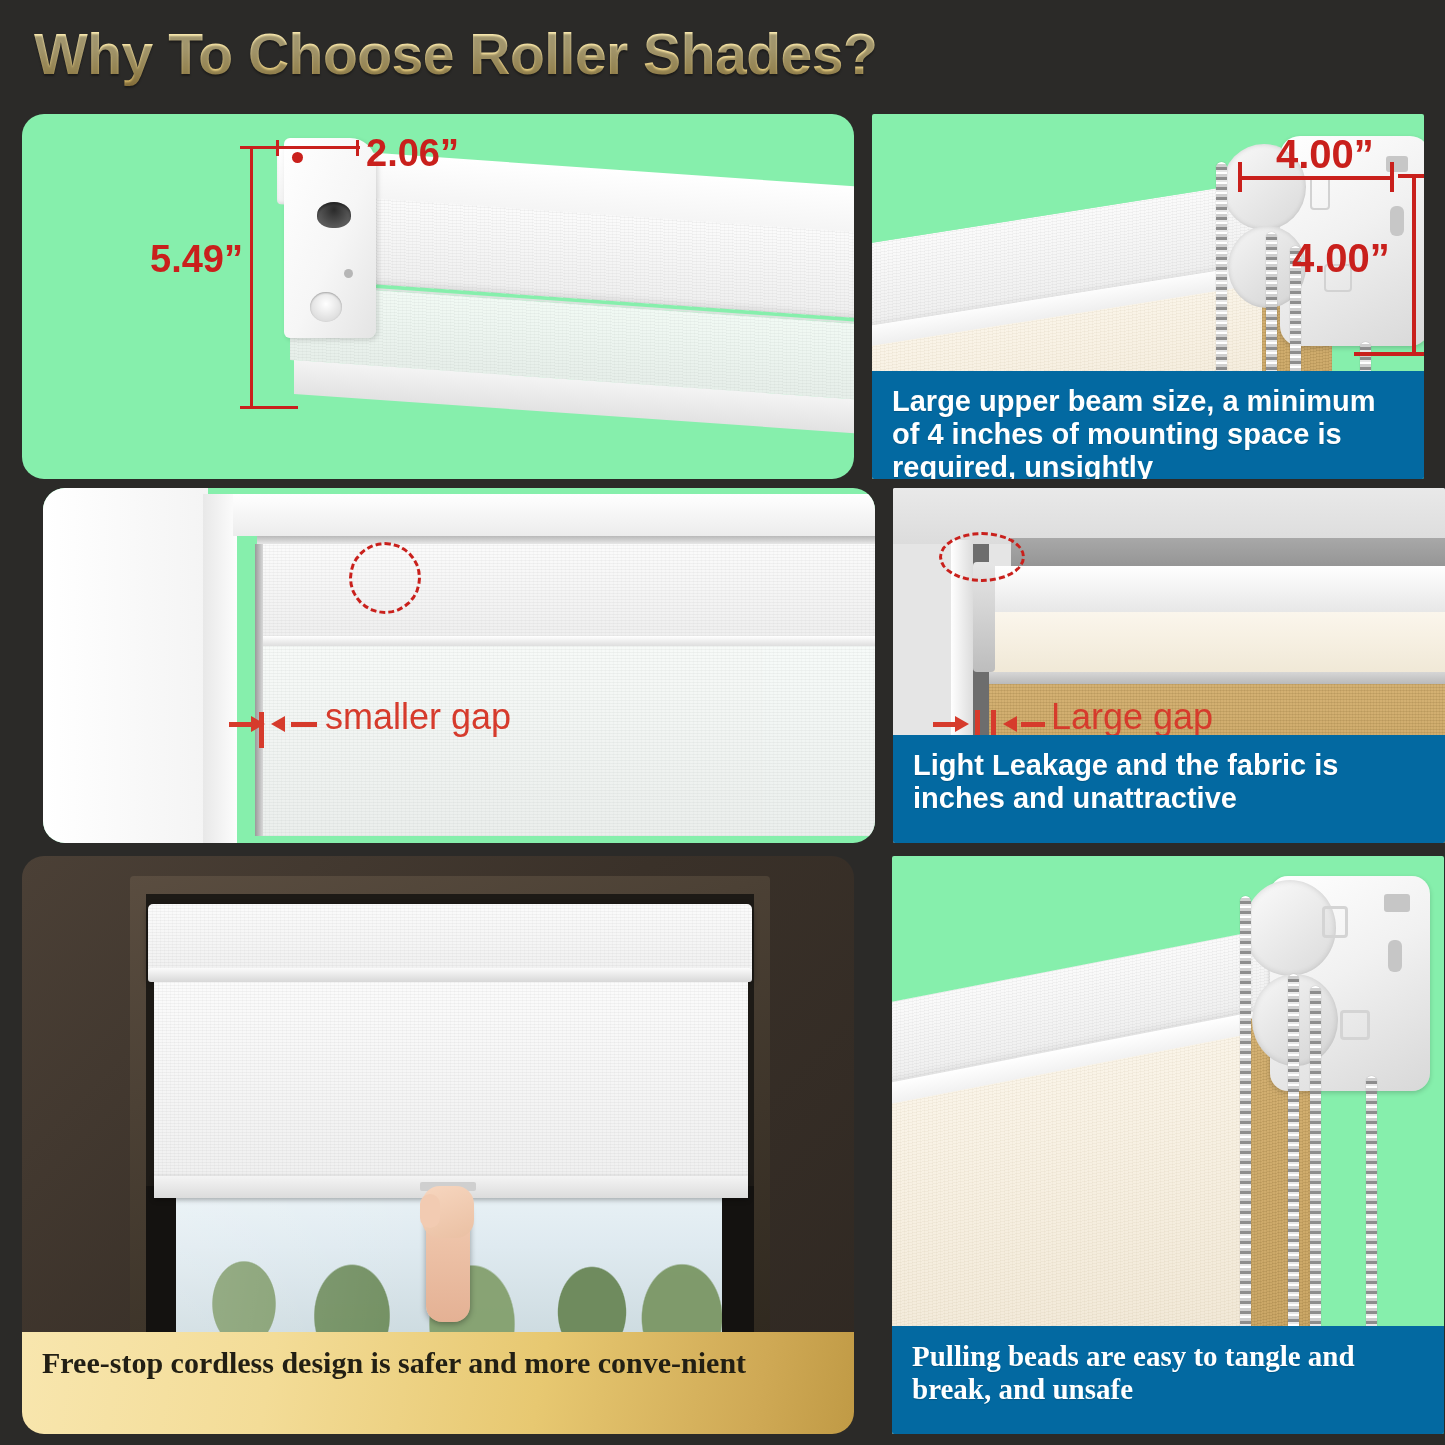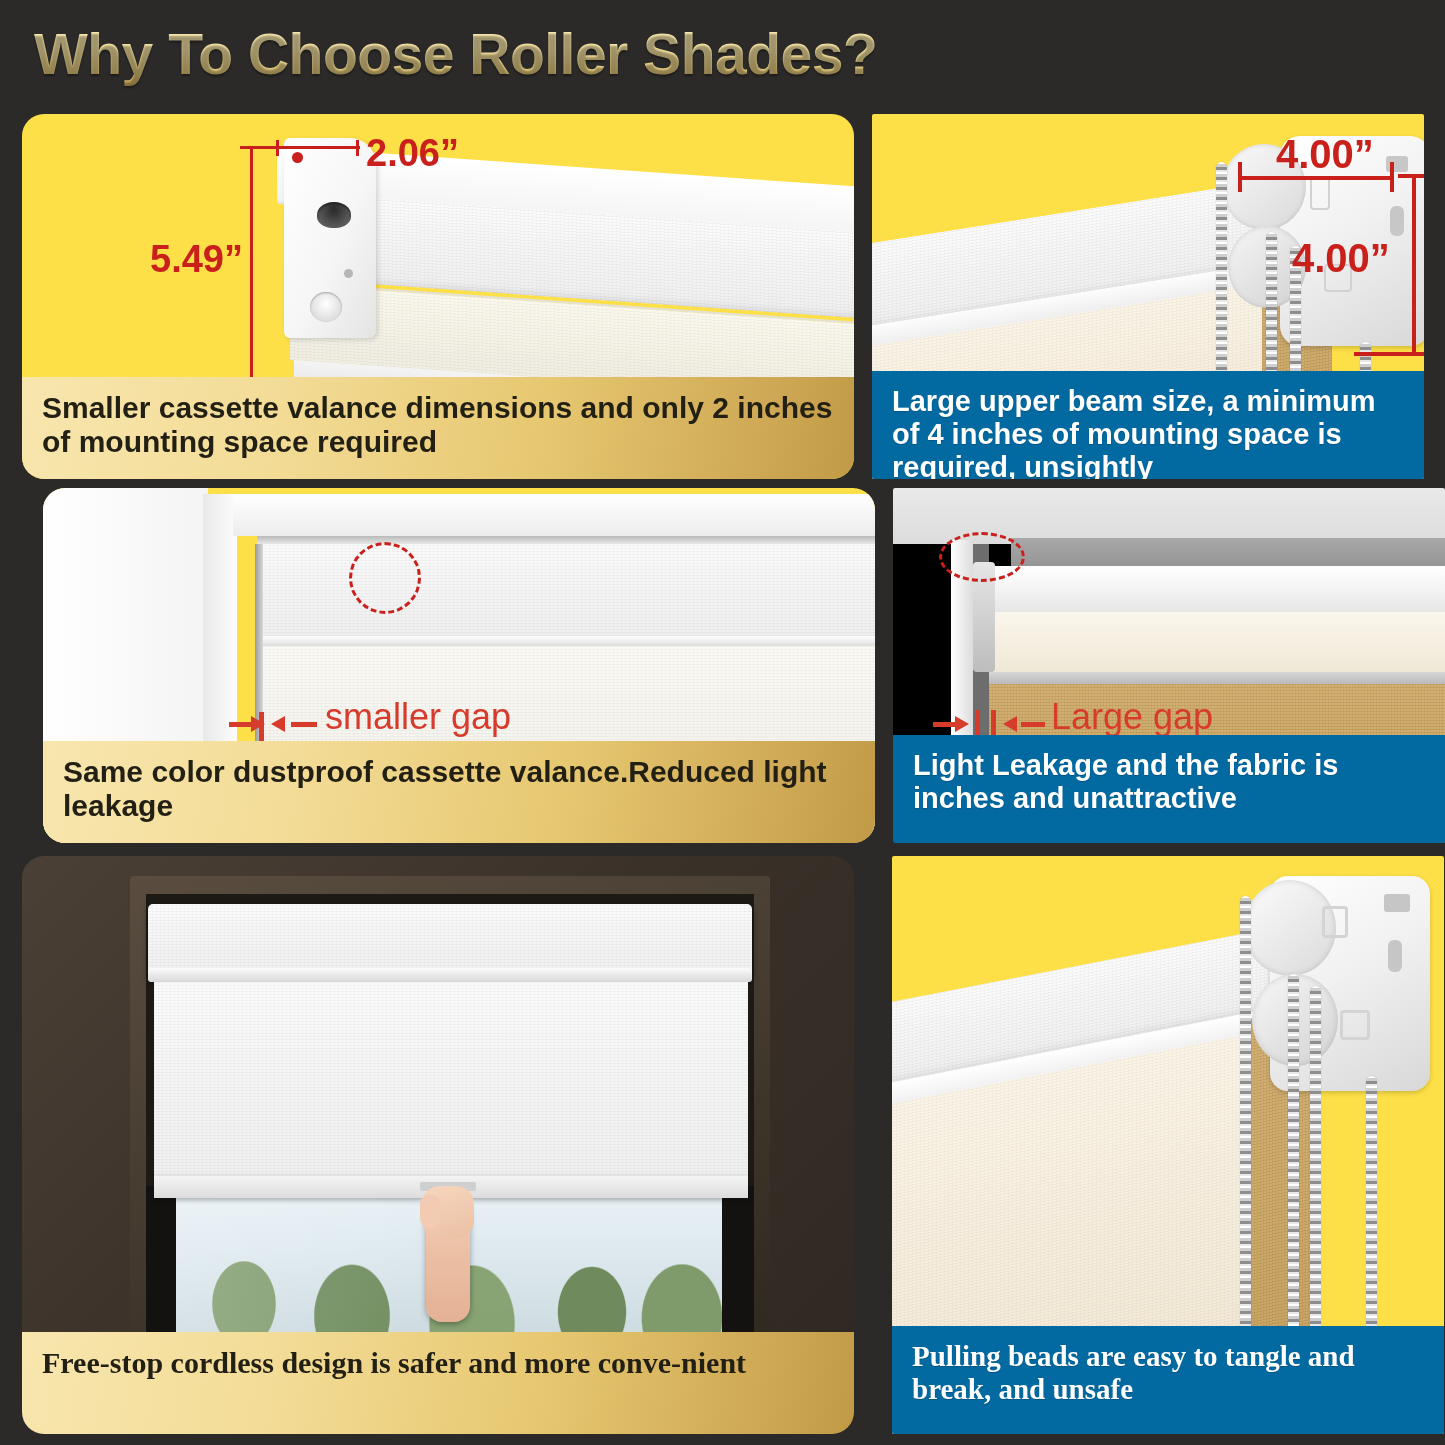--- a/index.html
+++ b/index.html
@@ -56,22 +56,22 @@
   .cap-gold{
     background:linear-gradient(100deg,#f8e6ae 0%,#f3dc97 30%,#e7c871 62%,#cfa955 88%,#c09a45 100%);
     color:#221f14; font-size:30px; height:102px;
   }
   .cap-gray{
     background:#0369a1; color:#ffffff; font-size:29px; height:108px;
     text-shadow:0 1px 1px rgba(0,0,0,0.18);
   }
 
   
-  .bg-white{ background:#fde047; }
-  .bg-lgray{ background:#000000; }
+  .bg-white{ background:#86efac; }
+  .bg-lgray{ background:#e5e5e5; }
 
   .fabric{
     background:
       repeating-linear-gradient(0deg, rgba(0,0,0,0.035) 0 1px, rgba(255,255,255,0) 1px 3px),
       repeating-linear-gradient(90deg, rgba(0,0,0,0.02) 0 1px, rgba(255,255,255,0) 1px 4px),
       linear-gradient(180deg,#fbfbfb,#efefef);
   }
   .fabric-cream{
     background:
       repeating-linear-gradient(0deg, rgba(120,95,40,0.05) 0 1px, rgba(255,255,255,0) 1px 3px),
@@ -156,21 +156,20 @@
       <div class="dim-line" style="left:334px;top:26px;width:3px;height:16px;"></div>
       <div class="dim-text" style="left:344px;top:18px;font-size:38px;">2.06”</div>
       <div style="position:absolute;left:270px;top:38px;width:11px;height:11px;border-radius:50%;
                   background:#c9201c;"></div>
 
       <div class="dim-line" style="left:228px;top:32px;width:3px;height:262px;"></div>
       <div class="dim-line" style="left:218px;top:292px;width:58px;height:3px;"></div>
       <div class="dim-line" style="left:218px;top:32px;width:48px;height:3px;"></div>
       <div class="dim-text" style="left:128px;top:124px;font-size:38px;">5.49”</div>
     </div>
-    <div class="cap cap-gold">Smaller cassette valance dimensions and only 2 inches of mounting space required</div>
   </div>
 
   <div class="panel right row1">
     <div class="photo bg-white">
 
       <div class="fabric" style="position:absolute;left:-20px;top:56px;width:480px;height:86px;
                   transform:skewY(-9deg);transform-origin:right top;border-radius:4px;
                   box-shadow:inset 0 -4px 7px rgba(0,0,0,.09);"></div>
       <div style="position:absolute;left:-20px;top:140px;width:470px;height:26px;
                   background:linear-gradient(180deg,#fdfdfd,#ebebeb);transform:skewY(-9deg);
@@ -231,21 +230,20 @@
 
       <div class="dim-line" style="left:216px;top:224px;width:5px;height:36px;background:#d63b2c;"></div>
       <div style="position:absolute;left:186px;top:234px;width:26px;height:5px;background:#d63b2c;"></div>
       <div style="position:absolute;left:208px;top:228px;width:0;height:0;
                   border-left:14px solid #d63b2c;border-top:8px solid transparent;border-bottom:8px solid transparent;"></div>
       <div style="position:absolute;left:248px;top:234px;width:26px;height:5px;background:#d63b2c;"></div>
       <div style="position:absolute;left:228px;top:228px;width:0;height:0;
                   border-right:14px solid #d63b2c;border-top:8px solid transparent;border-bottom:8px solid transparent;"></div>
       <div class="ann-text" style="left:282px;top:208px;font-size:36px;">smaller gap</div>
     </div>
-    <div class="cap cap-gold">Same color dustproof cassette valance.Reduced light leakage</div>
   </div>
 
   <div class="panel right row2">
     <div class="photo bg-lgray">
       <div style="position:absolute;left:0;top:0;width:100%;height:56px;
                   background:linear-gradient(180deg,#e9e9e9,#dcdcdc);"></div>
       <div style="position:absolute;left:118px;top:50px;width:440px;height:38px;
                   background:linear-gradient(180deg,#a8a8a8,#8f8f8f);"></div>
       <div style="position:absolute;left:92px;top:78px;width:466px;height:48px;
                   background:linear-gradient(180deg,#ffffff,#e6e6e6);border-radius:0 0 6px 6px;"></div>

